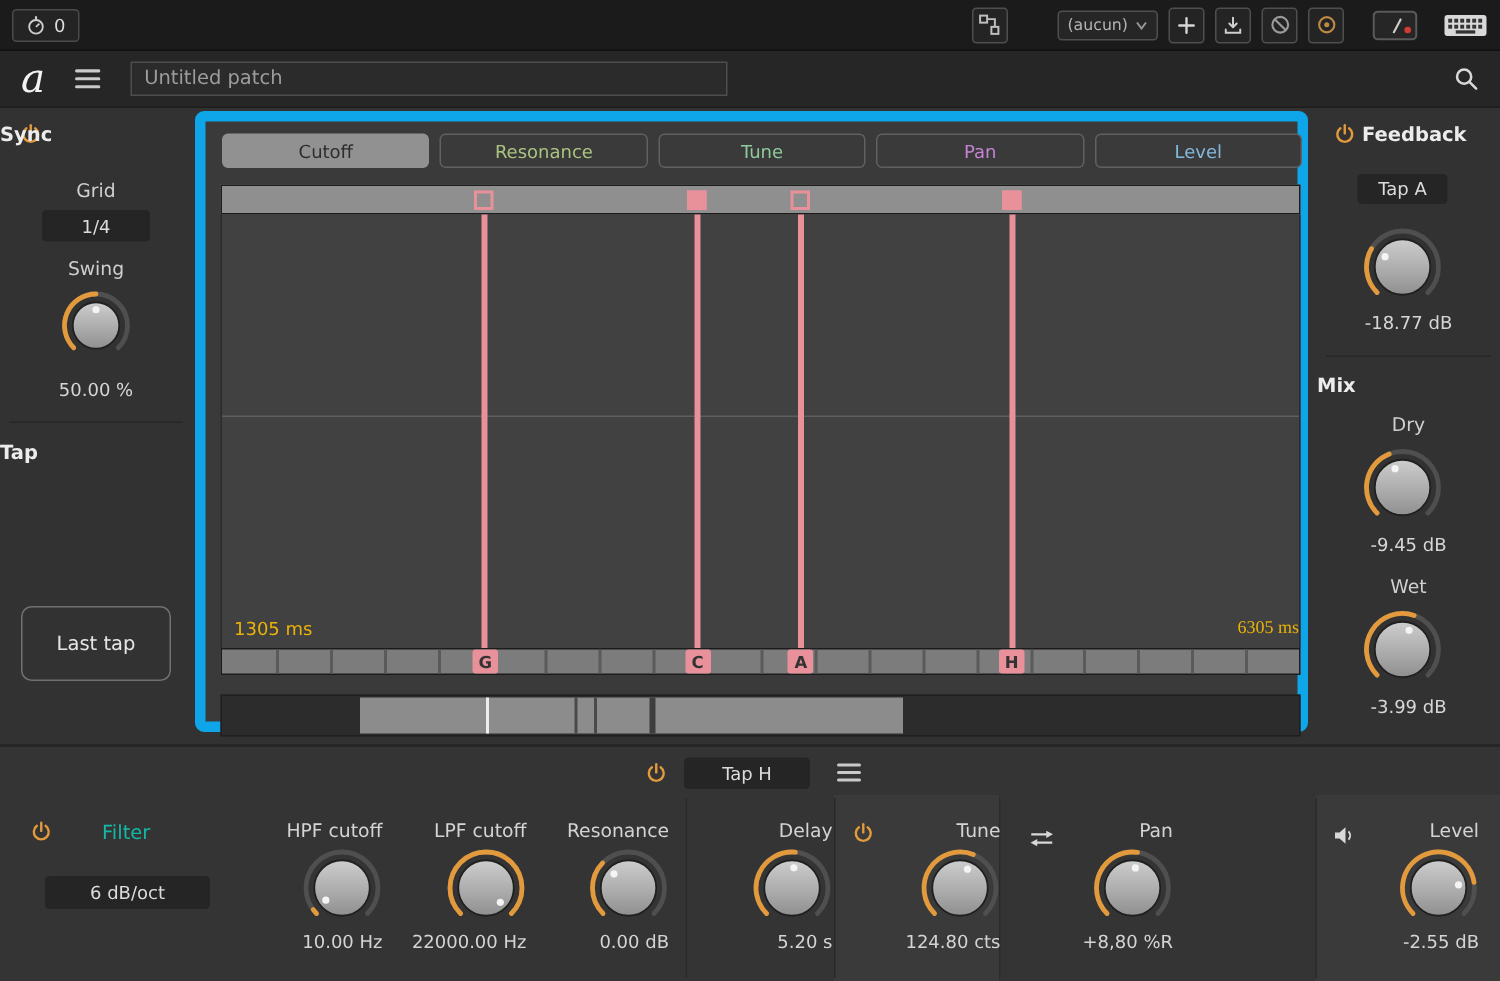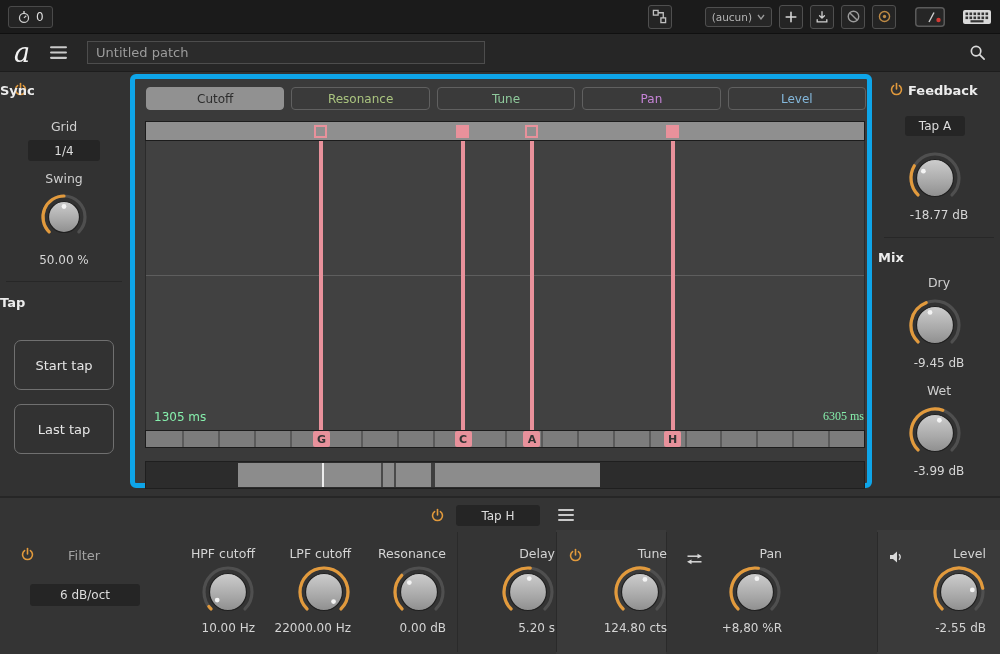--- a/index.html
+++ b/index.html
@@ -41,34 +41,34 @@
   .pval   { text-align:center; font-size:12px;  color:#d6d6d6; }
   .hdiv { left:6px; right:6px; height:1px; background:#272727; }
   .vbox { background:#252525; border-radius:3px; color:#dcdcdc; font-size:12px;
           display:flex; align-items:center; justify-content:center; }
   .tap-btn { left:14px; width:100px; height:50px; border:1px solid #707070; border-radius:7px;
              background:transparent; color:#e6e6e6; font-size:13px; font-family:inherit;
              display:flex; align-items:center; justify-content:center; }
 
   
   .center-card { position:absolute; left:130px; top:74px; width:742px; height:414px;
-                 background:#3a3a3a; border:5px solid #0ea5e9; border-radius:6px; }
+                 background:#3a3a3a; border:7px solid #0ea5e9; border-radius:6px; }
   .tabs { position:absolute; left:11px; top:8px; width:720px; height:23px; display:flex; gap:7px; }
   .tab { flex:1; border:1px solid #606060; border-radius:4px; background:#3a3a3a; font-size:12px;
          display:flex; align-items:center; justify-content:center; }
   .tab.selected { background:#919191; border-color:#919191; color:#2d2d2d; }
   .handle-strip { position:absolute; left:10px; top:42px; width:720px; height:20px;
                   background:#8f8f8f; border:1px solid #1c1c1c; }
   .tap-handle { position:absolute; top:3px; width:13px; height:13px; border:2px solid #e8919b; }
   .tap-handle.filled { background:#e8919b; }
   .plot { position:absolute; left:10px; top:62px; width:720px; height:289px; background:#414141;
           border-left:1px solid #2b2b2b; border-right:1px solid #2b2b2b; }
   .midline { position:absolute; left:0; right:0; top:46.4%; height:1px; background:#5e5e5e; }
   .tap-line { position:absolute; top:0; bottom:0; width:4px; background:#e8919b; }
-  .time-label { position:absolute; bottom:6px; font-size:12px; color:#86efac; }
+  .time-label { position:absolute; bottom:6px; font-size:12px; color:#eab308; }
   .time-label.left { left:8px; } .time-label.right { right:0;font-family:Liberation Serif, serif; }
   .axis { position:absolute; left:10px; top:351px; width:720px; height:18px;
           background:#7c7c7c; border:1px solid #1c1c1c; }
   .tick { position:absolute; top:0; bottom:0; width:2px; background:#5a5a5a; }
   .tap-label { position:absolute; top:0; width:17px; height:16px; background:#e8919b; border-radius:2px;
                color:#333; font-size:11px; font-weight:bold; display:flex; align-items:center; justify-content:center; }
   .overview { position:absolute; left:10px; top:382px; width:720px; height:28px;
               background:#2c2c2c; border:1px solid #1f1f1f; }
   .ov-window { position:absolute; top:1px; bottom:1px; background:#8c8c8c; }
   .ov-line { position:absolute; top:1px; bottom:1px; }
@@ -76,21 +76,21 @@
   
   .bottom-panel { position:absolute; left:0; top:496px; width:1000px; height:158px;
                   background:#343434; border-top:2px solid #262626; }
   .bp-sec { position:absolute; top:32px; bottom:0; background:#3a3a3a; }
   .vdiv { position:absolute; top:34px; bottom:2px; width:1px; background:#2a2a2a; }
   .kgroup { position:absolute; top:48px; width:110px; display:flex; flex-direction:column; align-items:flex-end; }
   .klabel { font-size:12.5px; color:#d4d4d4; height:17px; }
   .knob { width:54px; height:54px; margin-top:2px; }
   .knob-48 { width:48px; height:48px; margin-top:0; }
   .kvalue { font-size:12px; color:#d4d4d4; margin-top:2px; }
-  .flabel { font-size:13px; color:#a3a3a3; }
+  .flabel { font-size:13px; color:#14b8a6; }
 
   .pwr path, .pwr line { stroke:#e29a3c; stroke-width:1.7; stroke-linecap:round; fill:none; }
   .burger path { stroke:#c9c9c9; stroke-width:2; stroke-linecap:round; }
 </style>
 </head>
 <body>
 
 <div id="app">
 
   <svg width="0" height="0" style="position:absolute">
@@ -208,21 +208,20 @@
     <div class="plabel abs" style="left:0;right:0;top:99px">Swing</div>
     <div class="knob knob-48 abs" style="left:40px;top:121px"><svg width="48" height="48" viewBox="0 0 48 48">
           <path d="M 9.15 38.85 A 21 21 0 1 1 38.85 38.85" fill="none" stroke="#4f4f4f" stroke-width="3.2" stroke-linecap="round"></path>
           <path d="M 9.15 38.85 A 21 21 0 0 1 24.00 3.00" fill="none" stroke="#e29a3c" stroke-width="3.2" stroke-linecap="round"></path>
           <circle cx="24" cy="24" r="15.5" fill="url(#knobGrad)" stroke="#202020" stroke-width="1.2"></circle>
           <circle cx="24.00" cy="13.50" r="2.4" fill="#f4f4f4"></circle>
         </svg></div>
     <div class="pval abs" style="left:0;right:0;top:181px">50.00 %</div>
     <div class="hdiv abs" style="top:209px"></div>
     <div class="sec-title abs" style="left:0;right:0;top:223px">Tap</div>
-    <button class="tap-btn abs" style="top:268px">Start tap</button>
     <button class="tap-btn abs" style="top:332px">Last tap</button>
   </div>
 
   <div class="center-card">
     <div class="tabs">
         <div class="tab selected">Cutoff</div>
         <div class="tab" style="color: rgb(170, 196, 127);">Resonance</div>
         <div class="tab" style="color: rgb(143, 202, 156);">Tune</div>
         <div class="tab" style="color: rgb(197, 131, 214);">Pan</div>
         <div class="tab" style="color: rgb(132, 184, 220);">Level</div>

